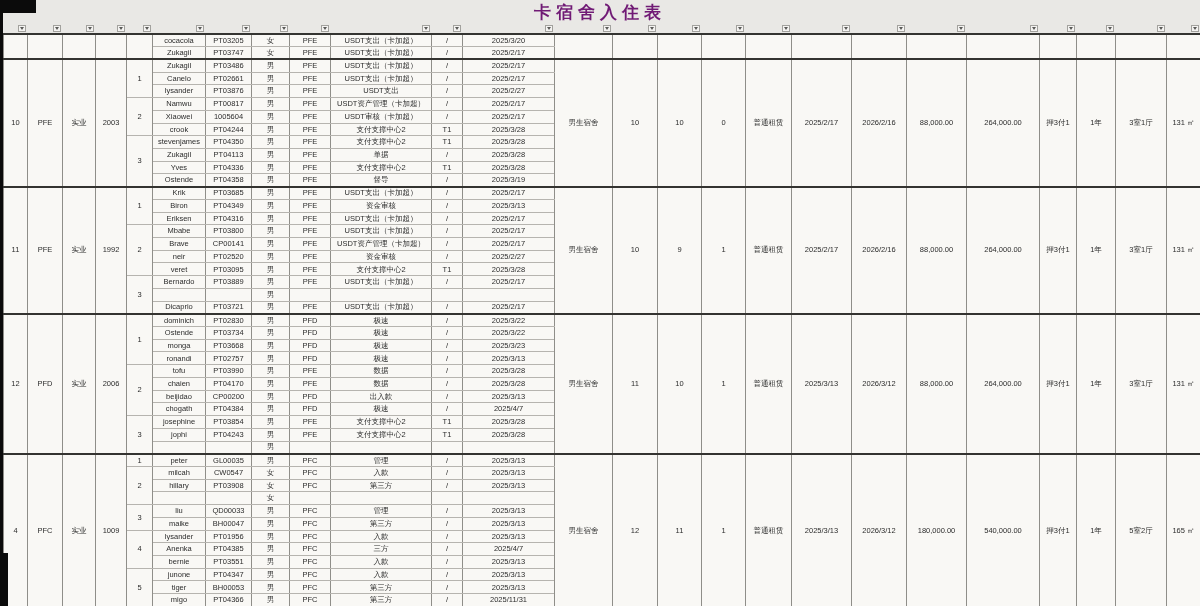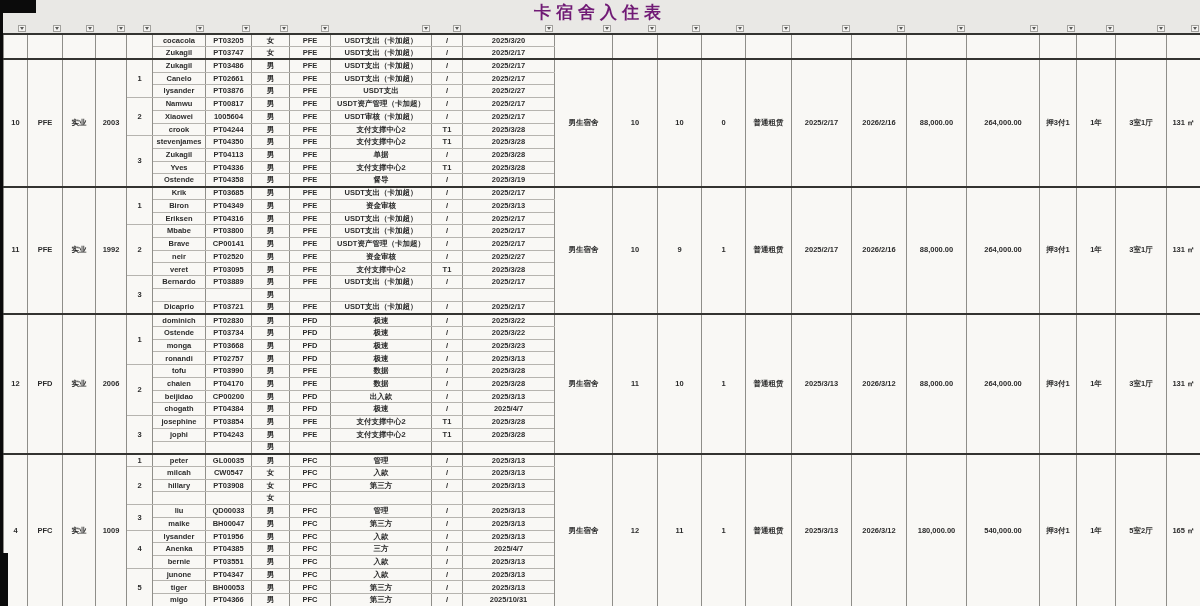--- a/index.html
+++ b/index.html
@@ -7,21 +7,21 @@
           font-family:"Liberation Sans","DejaVu Sans",sans-serif;color:#242424;}
   .edge-strip{position:absolute;left:0;top:0;width:3px;height:606px;background:#0b0b0b;}
   .corner-tl{position:absolute;left:0;top:0;width:36px;height:13px;background:#0b0b0b;}
   .corner-bl{position:absolute;left:0;top:553px;width:8px;height:53px;background:#0b0b0b;}
   .title{position:absolute;top:1px;left:0;width:100%;text-align:center;
          font-size:17px;font-weight:bold;letter-spacing:5px;color:#701a75;}
   .farrow{position:absolute;top:25px;width:8px;height:7px;background:#f4f3f1;
           border:1px solid #a2a19d;box-sizing:border-box;display:flex;align-items:center;justify-content:center;}
   .farrow::after{content:"";border-left:2px solid transparent;border-right:2px solid transparent;
           border-top:3px solid #5a5a58;}
-  table.sheet{position:absolute;left:3px;top:33px;width:1197px;border-collapse:collapse;table-layout:fixed;font-weight:bold;}
+  table.sheet{position:absolute;left:3px;top:33px;width:1197px;border-collapse:collapse;table-layout:fixed;}
   table.sheet tr{height:12.73px;}
   table.sheet td{border-left:1px solid #8f8e89;border-right:1px solid #8f8e89;
      border-top:1px solid #b6b4af;border-bottom:1px solid #b6b4af;
      background:#f9f8f5;font-size:7.5px;line-height:1;text-align:center;vertical-align:middle;
      padding:0;margin:0;overflow:hidden;white-space:nowrap;color:#2c2c2c;}
   table.sheet td.m{font-size:7.5px;}
   tr.grp-top td{border-top:1.4px solid #5d5c58;}
   tr.sec-top td{border-top:2px solid #343431;}
   table.sheet{border-bottom:1px solid #8f8e89;}
 </style>
@@ -582,20 +582,20 @@
           <td class="d">/</td>
           <td class="d">2025/3/13</td>
         </tr>
         <tr>
           <td class="d">migo</td>
           <td class="d">PT04366</td>
           <td class="d">男</td>
           <td class="d">PFC</td>
           <td class="d">第三方</td>
           <td class="d">/</td>
-          <td class="d">2025/10/31</td>
+          <td class="d">2025/11/31</td>
         </tr>
       </tbody>
   </table>
   <div class="edge-strip"></div>
   <div class="corner-tl"></div>
   <div class="corner-bl"></div>
 </div>
 
 </body></html>

